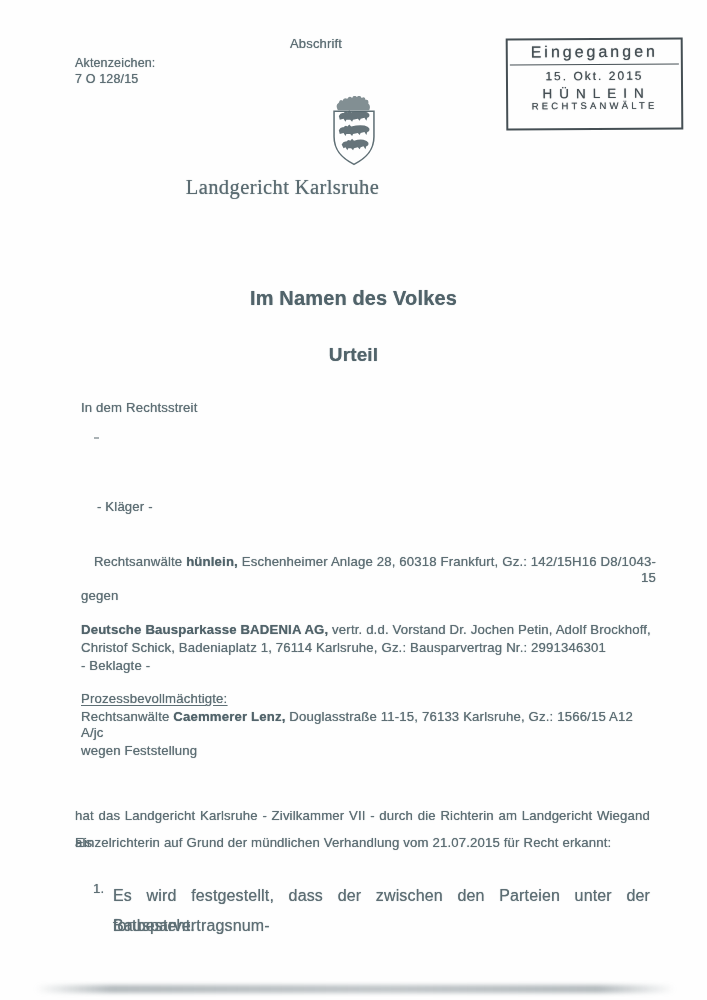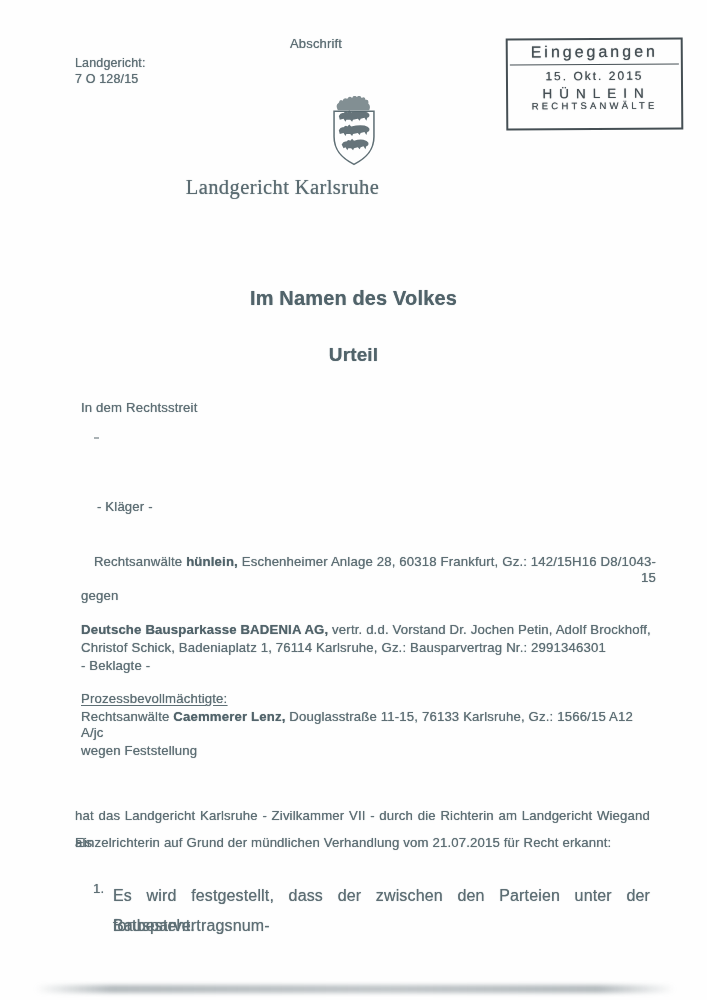--- a/index.html
+++ b/index.html
@@ -82,21 +82,21 @@
   }
 </style>
 </head>
 <body>
 
 <div class="page">
 
   <div class="abs copy-label scantext">Abschrift</div>
 
   <div class="abs file-ref scantext">
-    <div>Landgericht:</div>
+    <div>Aktenzeichen:</div>
     <div>7 O 128/15</div>
   </div>
 
   <div class="abs stamp">
     <div class="stamp-line1">Eingegangen</div>
     <hr class="stamp-divider">
     <div class="stamp-date">15. Okt. 2015</div>
     <div class="stamp-firm">HÜNLEIN</div>
     <div class="stamp-firm-sub">RECHTSANWÄLTE</div>
   </div>

